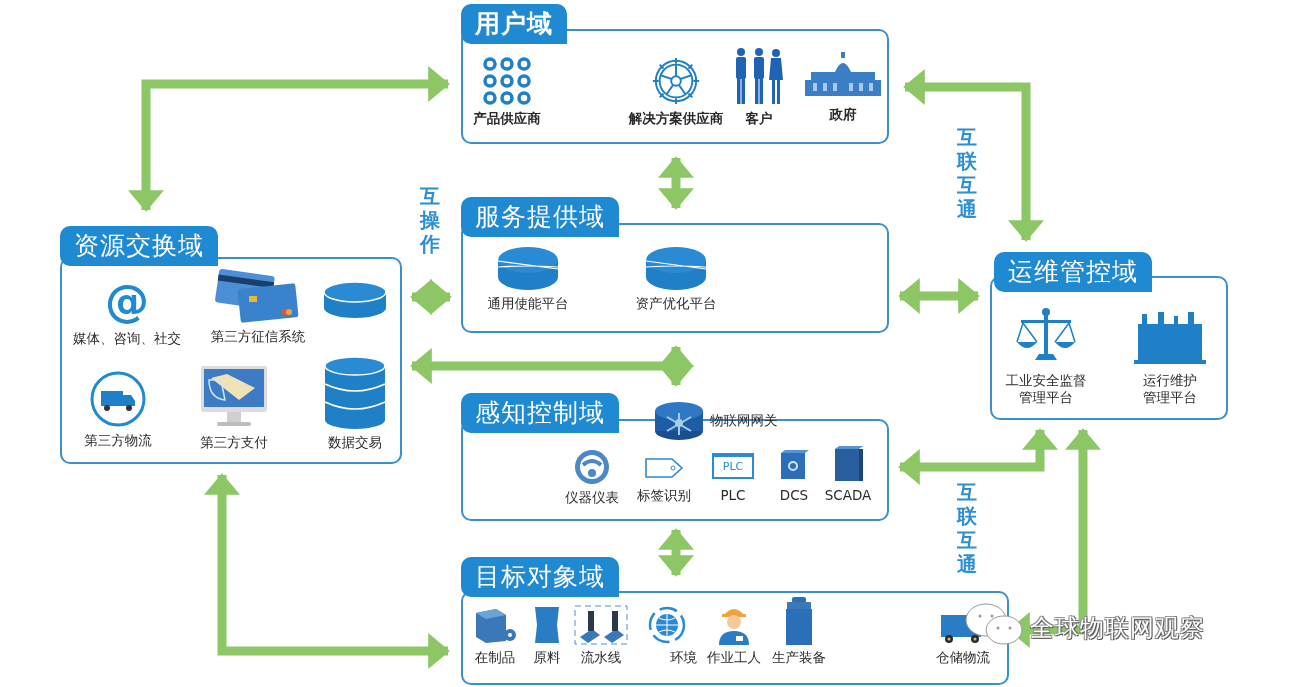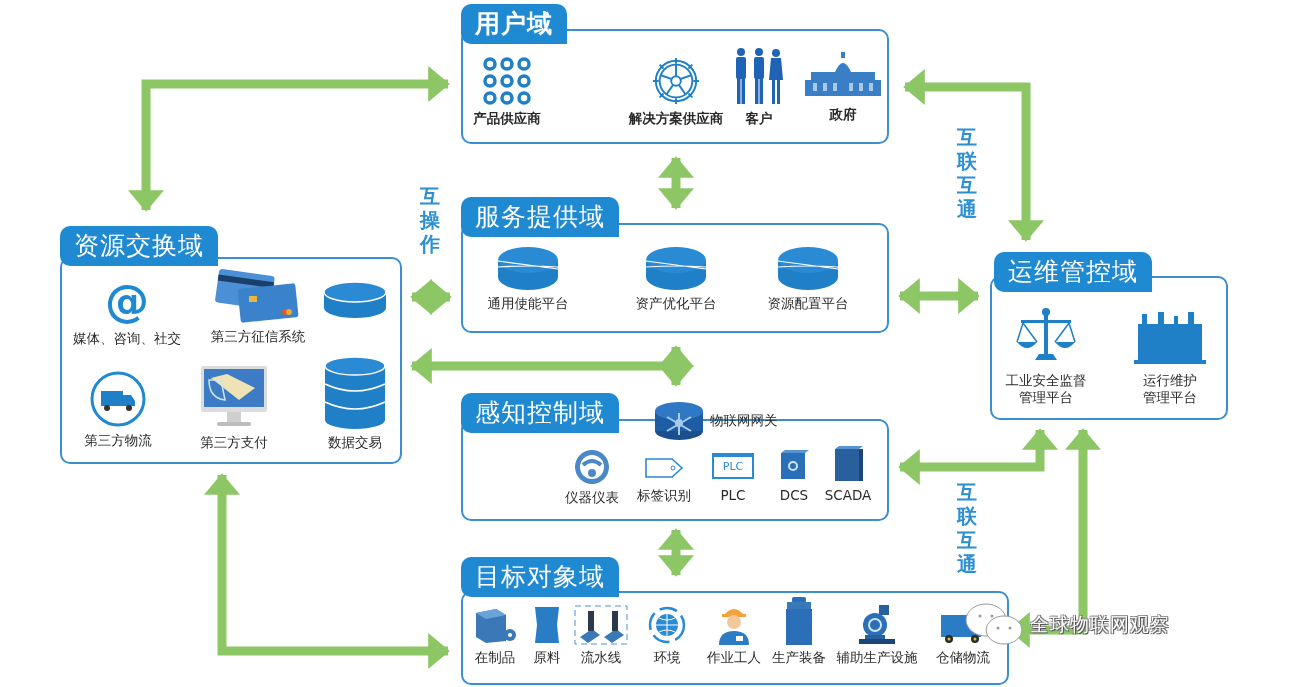--- a/index.html
+++ b/index.html
@@ -4,21 +4,21 @@
 <style>
   html,body{margin:0;padding:0;background:#fff;}
   body{width:1297px;height:687px;position:relative;overflow:hidden;font-family:"DejaVu Sans","Liberation Sans",sans-serif;color:#333;}
   #arrows{position:absolute;left:0;top:0;width:1297px;height:687px;pointer-events:none;}
   .domain{position:absolute;}
   .domain .box{position:absolute;border:2px solid #3b8fd0;border-radius:10px;background:#fff;}
   .domain .title{position:absolute;background:#1f8ad2;color:#fff;font-size:25px;line-height:40px;height:40px;padding:0 14px;border-radius:10px 10px 0 10px;letter-spacing:1px;}
   .item{position:absolute;text-align:center;font-size:13.5px;color:#2a2a2a;white-space:nowrap;}
   .item .ico{display:block;margin:0 auto 4px auto;}
   .lbl{position:absolute;color:#2c8fd4;font-size:20px;line-height:24px;width:24px;text-align:center;font-weight:bold;}
-  .watermark{position:absolute;left:1030px;top:612px;font-size:19px;color:#fff;text-shadow:1px 1px 0 #555,-1px -1px 0 #999,1px -1px 0 #777,-1px 1px 0 #777;letter-spacing:1px;}
+  .watermark{position:absolute;left:1030px;top:612px;font-size:24px;color:#fff;text-shadow:1px 1px 0 #555,-1px -1px 0 #999,1px -1px 0 #777,-1px 1px 0 #777;letter-spacing:1px;}
   .wechat{position:absolute;left:960px;top:600px;width:70px;height:50px;}
 </style>
 </head>
 <body>
 
 <svg id="arrows" viewBox="0 0 1297 687">
   <defs>
     <marker id="ah" markerWidth="4" markerHeight="4" refX="2.2" refY="2" orient="auto" markerUnits="strokeWidth">
       <path d="M0,0 L2.4,2 L0,4 Z" fill="#8cc665"></path>
     </marker>
@@ -208,29 +208,20 @@
   </div>
   <div class="item" style="left:160px;top:48px;width:110px;">
     <svg class="ico" width="64" height="46" viewBox="0 0 64 46">
       <ellipse cx="32" cy="32" rx="30" ry="13" fill="#1f7fc7"></ellipse>
         <rect x="2" y="16" width="60" height="16" fill="#1f7fc7"></rect>
       <ellipse cx="32" cy="15" rx="30" ry="13" fill="#2a8ad4"></ellipse>
       <path d="M2 16 Q32 20 62 24 M2 22 Q32 20 62 22" fill="none" stroke="#fff" stroke-width="1.2"></path>
     </svg>
     <span>资产优化平台</span>
   </div>
-  <div class="item" style="left:292px;top:48px;width:110px;">
-    <svg class="ico" width="64" height="46" viewBox="0 0 64 46">
-      <ellipse cx="32" cy="32" rx="30" ry="13" fill="#1f7fc7"></ellipse>
-        <rect x="2" y="16" width="60" height="16" fill="#1f7fc7"></rect>
-      <ellipse cx="32" cy="15" rx="30" ry="13" fill="#2a8ad4"></ellipse>
-      <path d="M2 16 Q32 20 62 24 M2 22 Q32 20 62 22" fill="none" stroke="#fff" stroke-width="1.2"></path>
-    </svg>
-    <span>资源配置平台</span>
-  </div>
 </div>
 
 <div class="domain" style="left:461px;top:393px;width:488px;height:128px;">
   <div class="box" style="left:0;top:26px;width:424px;height:98px;"></div>
   <div class="title" style="left:0;top:0;">感知控制域</div>
   <div style="position:absolute;left:192px;top:8px;white-space:nowrap;">
     <svg width="52" height="40" viewBox="0 0 52 40" style="vertical-align:middle;">
       <ellipse cx="26" cy="30" rx="24" ry="9" fill="#1a4f8d"></ellipse>
         <rect x="2" y="10" width="48" height="20" fill="#1e5da3"></rect>
       <ellipse cx="26" cy="10" rx="24" ry="9" fill="#2e78c4"></ellipse>
@@ -299,21 +290,21 @@
   </div>
   <div class="item" style="left:110px;top:48px;width:60px;">
     <svg class="ico" width="54" height="40" viewBox="0 0 54 40">
       <rect x="1" y="1" width="52" height="38" fill="none" stroke="#4a90d6" stroke-dasharray="6,4"></rect>
       <path d="M6 32 L18 24 L26 30 L14 38 Z M30 32 L42 24 L50 30 L38 38 Z" fill="#3a78b8"></path>
       <rect x="14" y="6" width="6" height="20" fill="#2b3a4a"></rect>
         <rect x="38" y="6" width="6" height="20" fill="#2b3a4a"></rect>
     </svg>
     <span>流水线</span>
   </div>
-  <div class="item" style="left:176px;top:48px;width:60px;">
+  <div class="item" style="left:176px;top:48px;width:60px;text-align:right;">
     <svg class="ico" width="42" height="40" viewBox="0 0 42 40">
       <circle cx="21" cy="20" r="17" fill="none" stroke="#2a8ad4" stroke-width="2.5" stroke-dasharray="18,6"></circle>
       <circle cx="21" cy="20" r="11" fill="#2a8ad4"></circle>
       <path d="M10 20 L32 20 M21 9 L21 31 M13 13 Q21 17 29 13 M13 27 Q21 23 29 27" stroke="#fff" stroke-width="1" fill="none"></path>
     </svg>
     <span>环境</span>
   </div>
   <div class="item" style="left:238px;top:46px;width:70px;">
     <svg class="ico" width="36" height="42" viewBox="0 0 36 42">
       <path d="M8 12 Q18 0 28 12 Z" fill="#f2a23a"></path>
@@ -324,30 +315,20 @@
     </svg>
     <span>作业工人</span>
   </div>
   <div class="item" style="left:302px;top:40px;width:72px;">
     <svg class="ico" width="30" height="48" viewBox="0 0 30 48">
       <rect x="8" y="0" width="14" height="6" rx="2" fill="#2a6fb8"></rect>
         <rect x="3" y="5" width="24" height="8" fill="#3a78b8"></rect>
       <rect x="2" y="12" width="26" height="36" fill="#2a6fb8"></rect>
     </svg>
     <span>生产装备</span>
-  </div>
-  <div class="item" style="left:368px;top:46px;width:96px;">
-    <svg class="ico" width="40" height="42" viewBox="0 0 40 42">
-      <rect x="22" y="2" width="10" height="10" fill="#2a5f9e"></rect>
-      <circle cx="18" cy="22" r="12" fill="#2a6fb8"></circle>
-        <circle cx="18" cy="22" r="6" fill="none" stroke="#cfe5f7" stroke-width="2"></circle>
-      <rect x="8" y="32" width="20" height="4" fill="#2a5f9e"></rect>
-        <rect x="2" y="36" width="36" height="5" fill="#1b4678"></rect>
-    </svg>
-    <span>辅助生产设施</span>
   </div>
   <div class="item" style="left:466px;top:52px;width:72px;">
     <svg class="ico" width="48" height="36" viewBox="0 0 48 36">
       <rect x="2" y="6" width="40" height="22" fill="#2a7cc4"></rect>
       <circle cx="10" cy="30" r="4" fill="#2b2b2b"></circle>
         <circle cx="10" cy="30" r="1.5" fill="#e9b83a"></circle>
       <circle cx="36" cy="30" r="4" fill="#2b2b2b"></circle>
         <circle cx="36" cy="30" r="1.5" fill="#e9b83a"></circle>
     </svg>
     <span>仓储物流</span>

